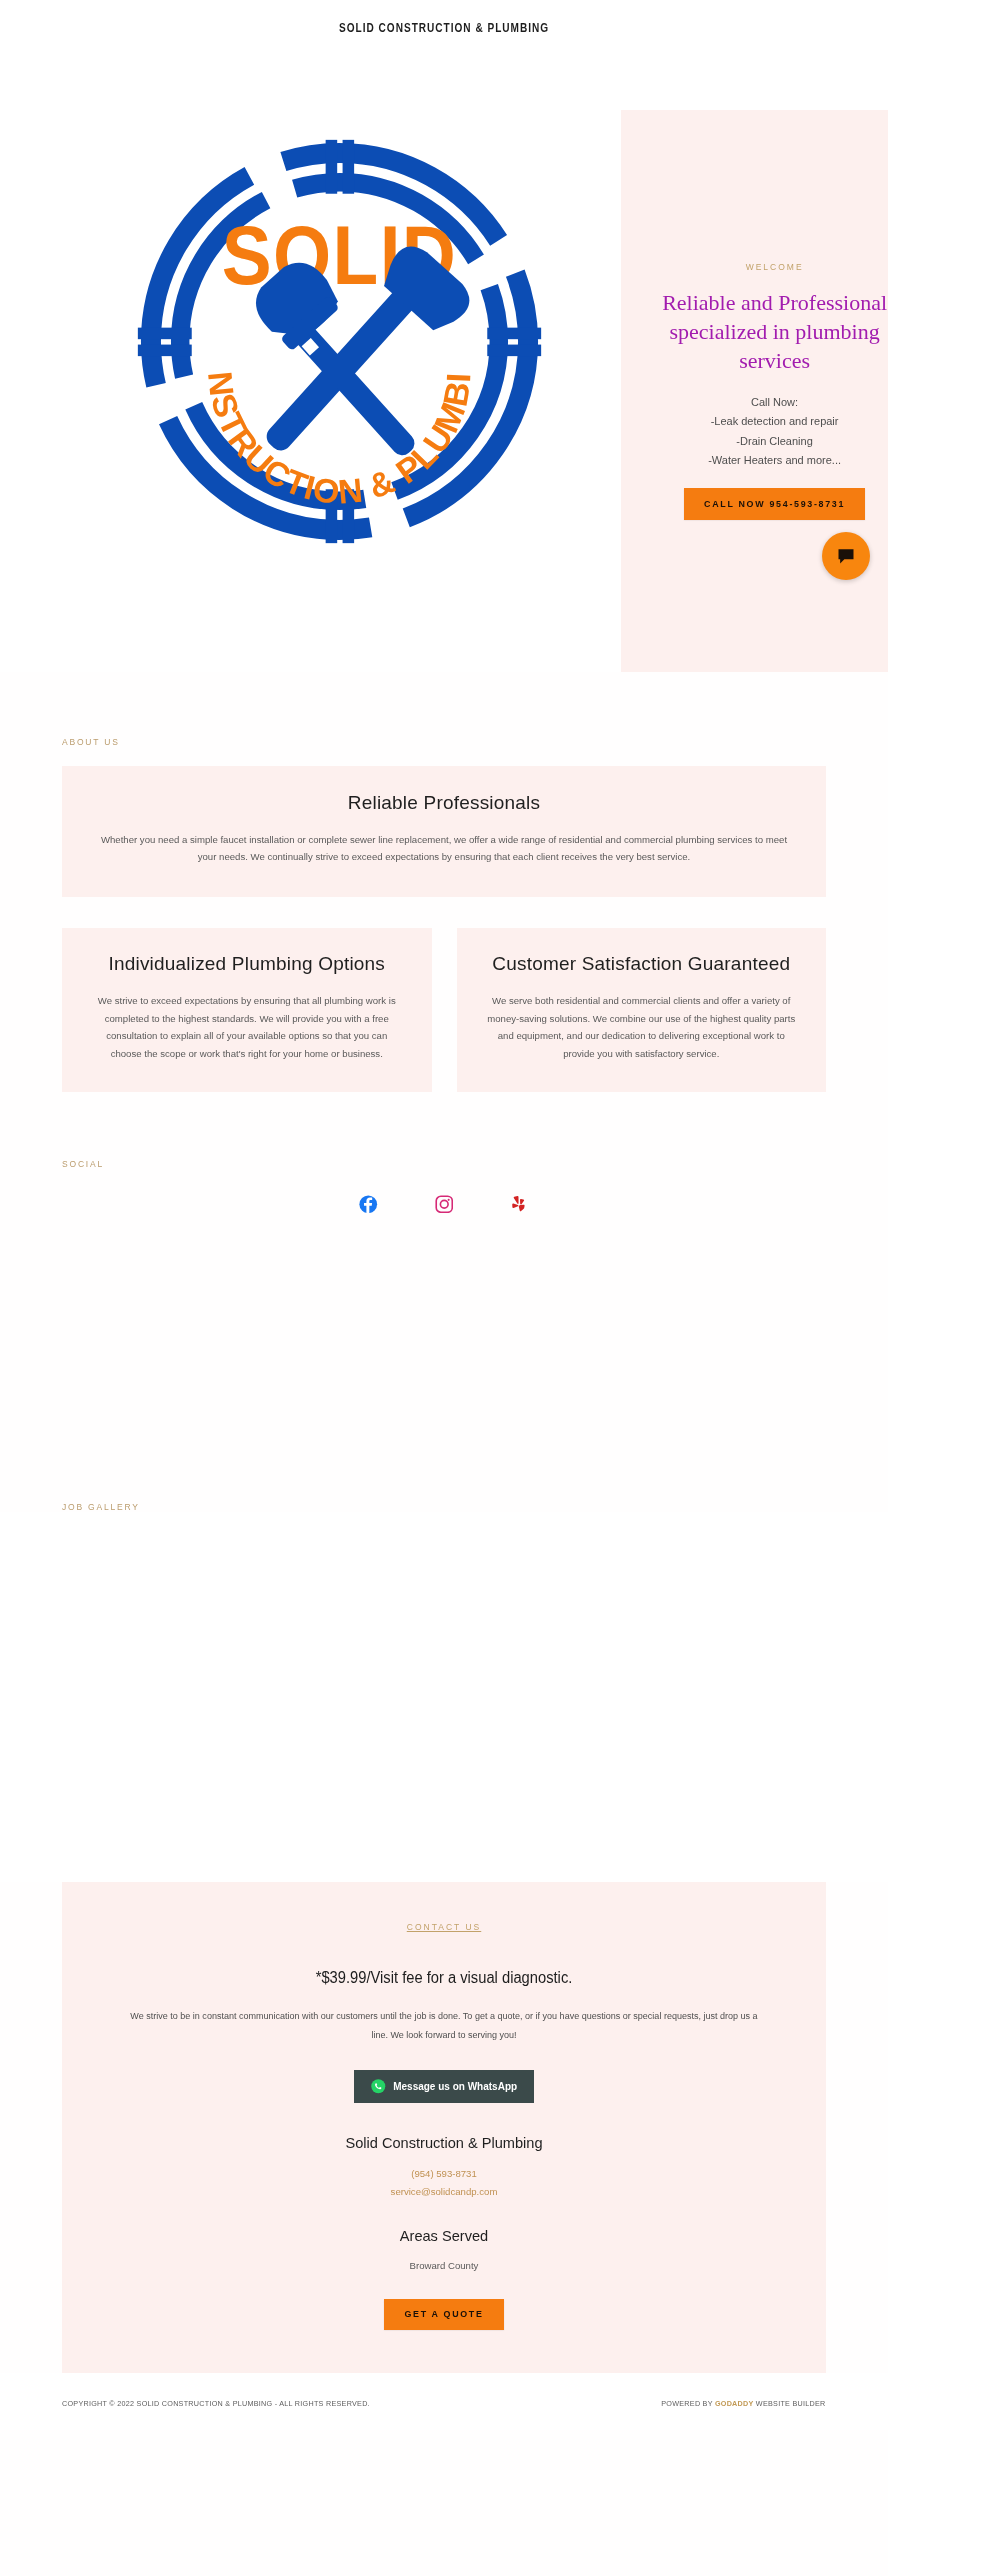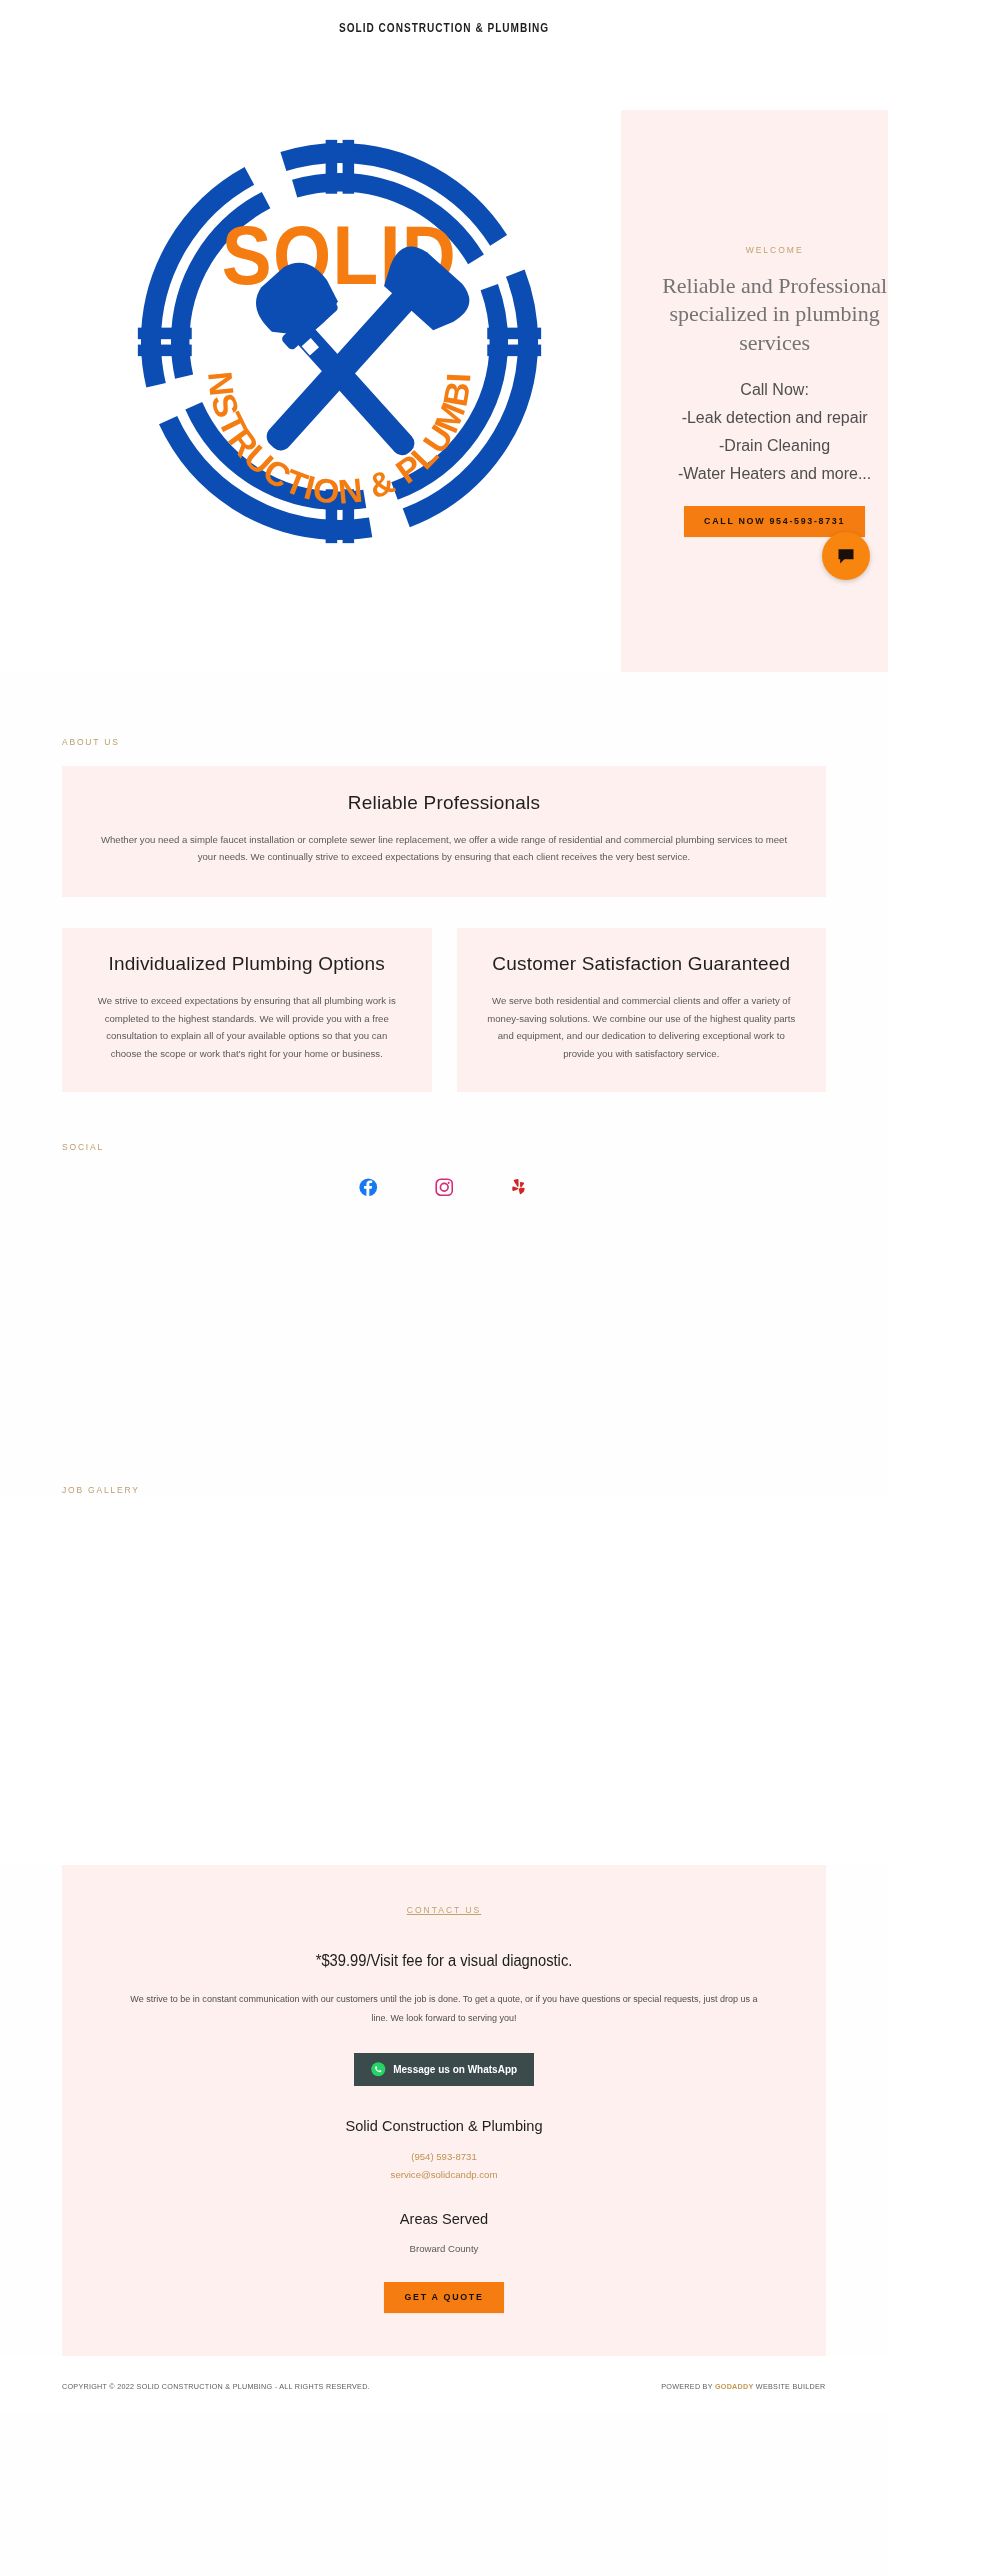--- a/index.html
+++ b/index.html
@@ -75,28 +75,28 @@
     color: #c2a26a;
     text-transform: uppercase;
     font-weight: 500;
     margin-bottom: 17px;
   }
 
   .hero-heading {
     font-family: "Liberation Serif", "DejaVu Serif", serif;
     font-size: 22px;
     line-height: 1.3;
-    color: #737373;
+    color: #a21caf;
     font-weight: 400;
     margin-bottom: 18px;
     max-width: 231px;
   }
 
   .hero-sub {
-    font-size: 16px;
+    font-size: 11px;
     line-height: 1.75;
     color: #4e4e4e;
     margin-bottom: 18px;
   }
   .hero-sub div { white-space: nowrap; }
 
   .btn-orange {
     display: inline-block;
     background: #f57c10;
     color: #1a1008;
@@ -174,21 +174,21 @@
     align-items: center;
   }
   .about-cols .card {
     flex: 1 1 0;
     padding: 25px 28px 29px 28px;
   }
   .about-cols .card-body { max-width: 100%; }
 
   
   .social {
-    padding-top: 50px;
+    padding-top: 67px;
   }
   .social .section-label { margin-bottom: 26px; }
   .social-icons {
     display: flex;
     justify-content: center;
     align-items: center;
     gap: 57px;
     padding-left: 0;
   }
   .social-icons a { display: block; line-height: 0; cursor: pointer; }

